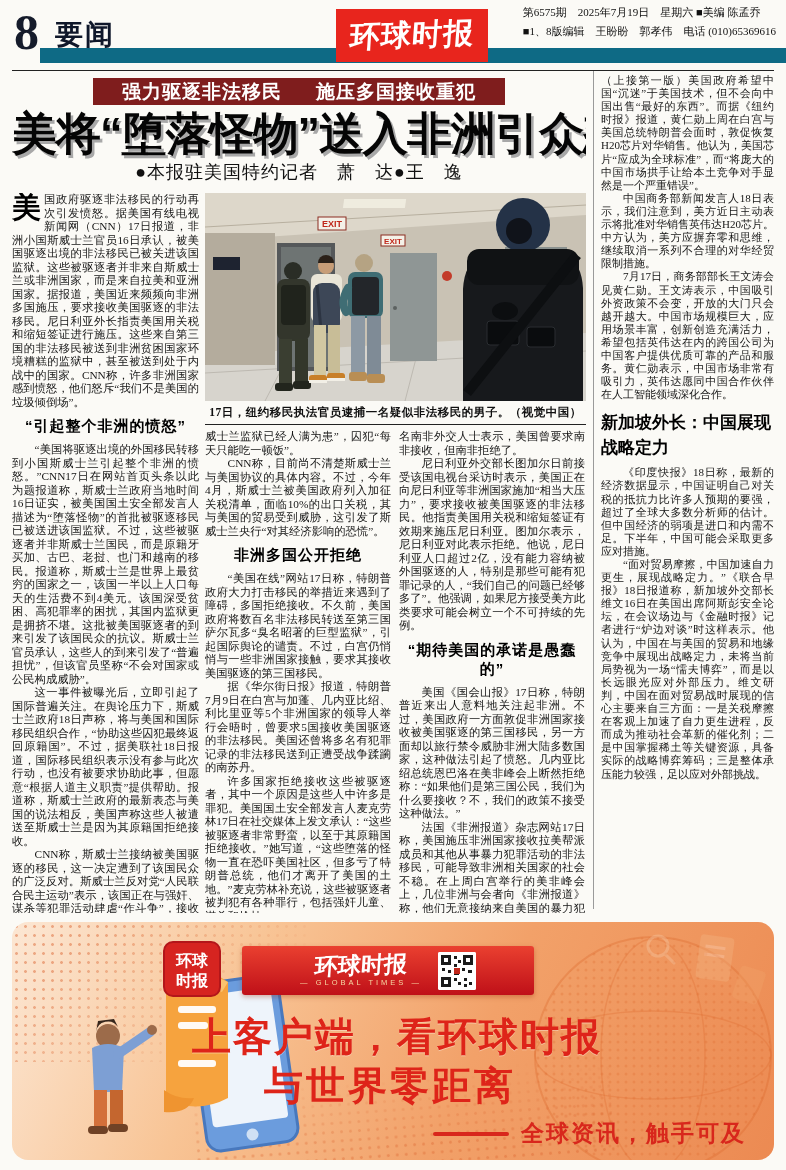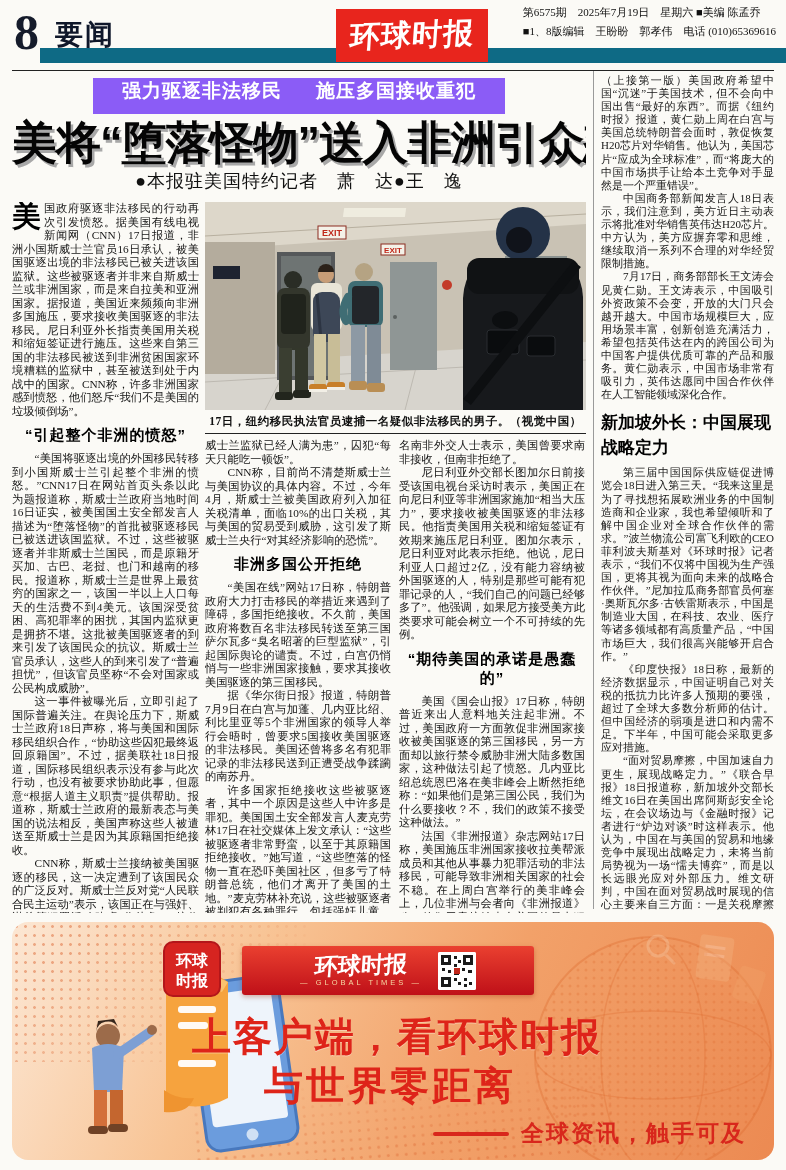--- a/index.html
+++ b/index.html
@@ -20,22 +20,22 @@
              font-family:"Liberation Serif",serif;letter-spacing:1px;}
   .issue{position:absolute;right:10px;top:3px;font-size:11px;line-height:19px;color:#101010;
          font-family:Liberation Serif, serif;}
 
   
   .content{position:absolute;top:70px;left:12px;width:762px;height:842px;border-top:1.5px solid #222;}
   .main-art{position:absolute;left:0;top:0;width:574px;height:842px;overflow:hidden;}
   .vdiv{position:absolute;left:581px;top:0;width:1px;height:838px;background:#9a9a9a;}
   .side{position:absolute;left:589px;top:3px;width:173px;height:836px;overflow:hidden;}
 
-  .kicker{margin:7px auto 0;width:412px;height:36px;background:#8b5cf6;color:#fff;
-          display:flex;align-items:flex-start;justify-content:center;gap:34px;
+  .kicker{margin:7px auto 0;width:412px;height:27px;background:#7f1d1d;color:#fff;
+          display:flex;align-items:center;justify-content:center;gap:34px;
           font-family:"Liberation Sans","DejaVu Sans",sans-serif;font-size:19px;font-weight:bold;letter-spacing:1px;}
   .headline{margin:3px 0 0;font-size:45px;line-height:52px;font-weight:900;text-align:center;color:#050505;
             font-family:"Liberation Sans","DejaVu Sans",sans-serif;letter-spacing:-1px;
             text-shadow:2.5px 3px 0 #a8a8a8;white-space:nowrap;}
   .byline{text-align:center;font-size:18px;letter-spacing:1px;color:#111;}
 
   .abody{display:flex;margin-top:9px;height:730px;overflow:hidden;}
   .c1{width:187px;flex:none;}
   .rwrap{width:381px;flex:none;margin-left:6px;}
   .photo{width:381px;height:208px;display:block;background:#cfc8ba;}
@@ -218,21 +218,20 @@
         </div>
       </div>
     </div>
 
     <div class="vdiv"></div>
     <aside class="side">
         <p class="bp noindent">（上接第一版）美国政府希望中国“沉迷”于美国技术，但不会向中国出售“最好的东西”。而据《纽约时报》报道，黄仁勋上周在白宫与美国总统特朗普会面时，敦促恢复H20芯片对华销售。他认为，美国芯片“应成为全球标准”，而“将庞大的中国市场拱手让给本土竞争对手显然是一个严重错误”。</p>
         <p class="bp">中国商务部新闻发言人18日表示，我们注意到，美方近日主动表示将批准对华销售英伟达H20芯片。中方认为，美方应摒弃零和思维，继续取消一系列不合理的对华经贸限制措施。</p>
         <p class="bp">7月17日，商务部部长王文涛会见黄仁勋。王文涛表示，中国吸引外资政策不会变，开放的大门只会越开越大。中国市场规模巨大，应用场景丰富，创新创造充满活力，希望包括英伟达在内的跨国公司为中国客户提供优质可靠的产品和服务。黄仁勋表示，中国市场非常有吸引力，英伟达愿同中国合作伙伴在人工智能领域深化合作。</p>
         <h3 class="subhead2">新加坡外长：中国展现战略定力</h3>
-        <p class="bp">第三届中国国际供应链促进博览会18日进入第三天。“我来这里是为了寻找想拓展欧洲业务的中国制造商和企业家，我也希望倾听和了解中国企业对全球合作伙伴的需求。”波兰物流公司富飞利欧的CEO菲利波夫斯基对《环球时报》记者表示，“我们不仅将中国视为生产强国，更将其视为面向未来的战略合作伙伴。”尼加拉瓜商务部官员何塞·奥斯瓦尔多·古铁雷斯表示，中国是制造业大国，在科技、农业、医疗等诸多领域都有高质量产品，“中国市场巨大，我们很高兴能够开启合作。”</p>
         <p class="bp">《印度快报》18日称，最新的经济数据显示，中国证明自己对关税的抵抗力比许多人预期的要强，超过了全球大多数分析师的估计。但中国经济的弱项是进口和内需不足。下半年，中国可能会采取更多应对措施。</p>
         <p class="bp">“面对贸易摩擦，中国加速自力更生，展现战略定力。”《联合早报》18日报道称，新加坡外交部长维文16日在美国出席阿斯彭安全论坛，在会议场边与《金融时报》记者进行“炉边对谈”时这样表示。他认为，中国在与美国的贸易和地缘竞争中展现出战略定力，未将当前局势视为一场“懦夫博弈”，而是以长远眼光应对外部压力。维文研判，中国在面对贸易战时展现的信心主要来自三方面：一是关税摩擦在客观上加速了自力更生进程，反而成为推动社会革新的催化剂；二是中国掌握稀土等关键资源，具备实际的战略博弈筹码；三是整体承压能力较强，足以应对外部挑战。</p>
       </aside>
   </div>
 
   <div class="ad">
     <div class="addots tl"></div>
     <div class="addots bc"></div>
 
     <svg class="globe" viewBox="0 0 320 270">

